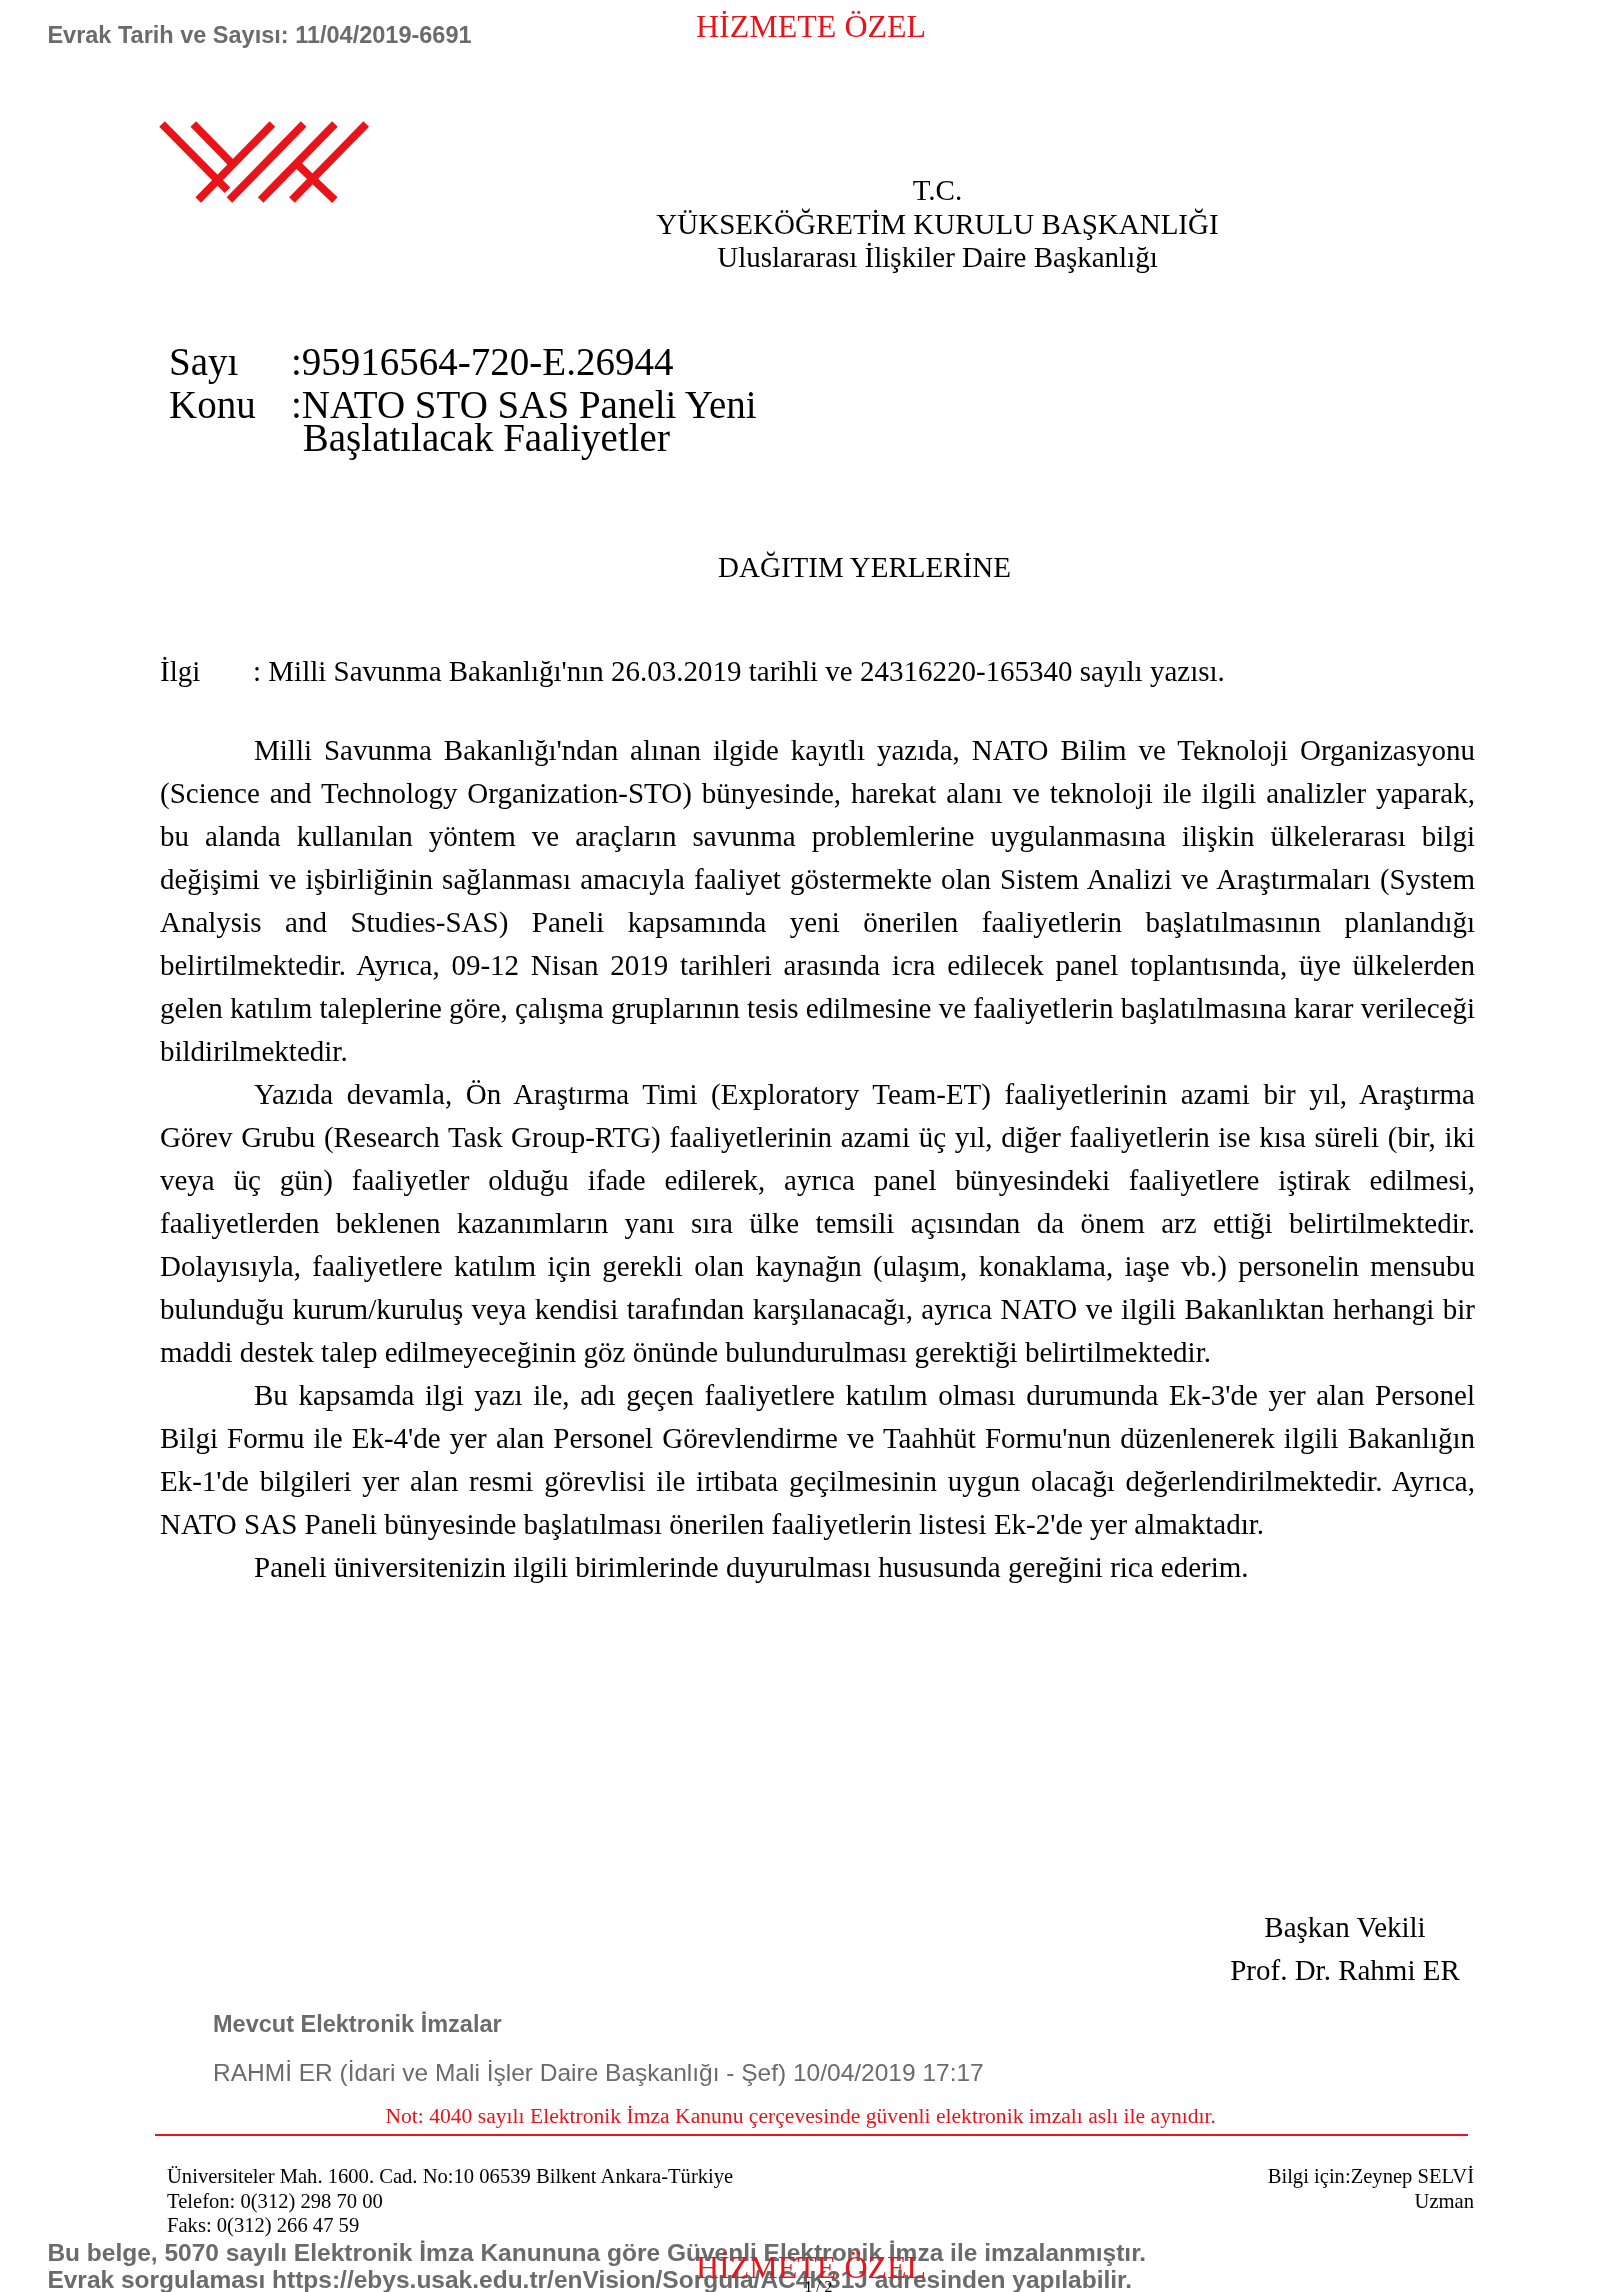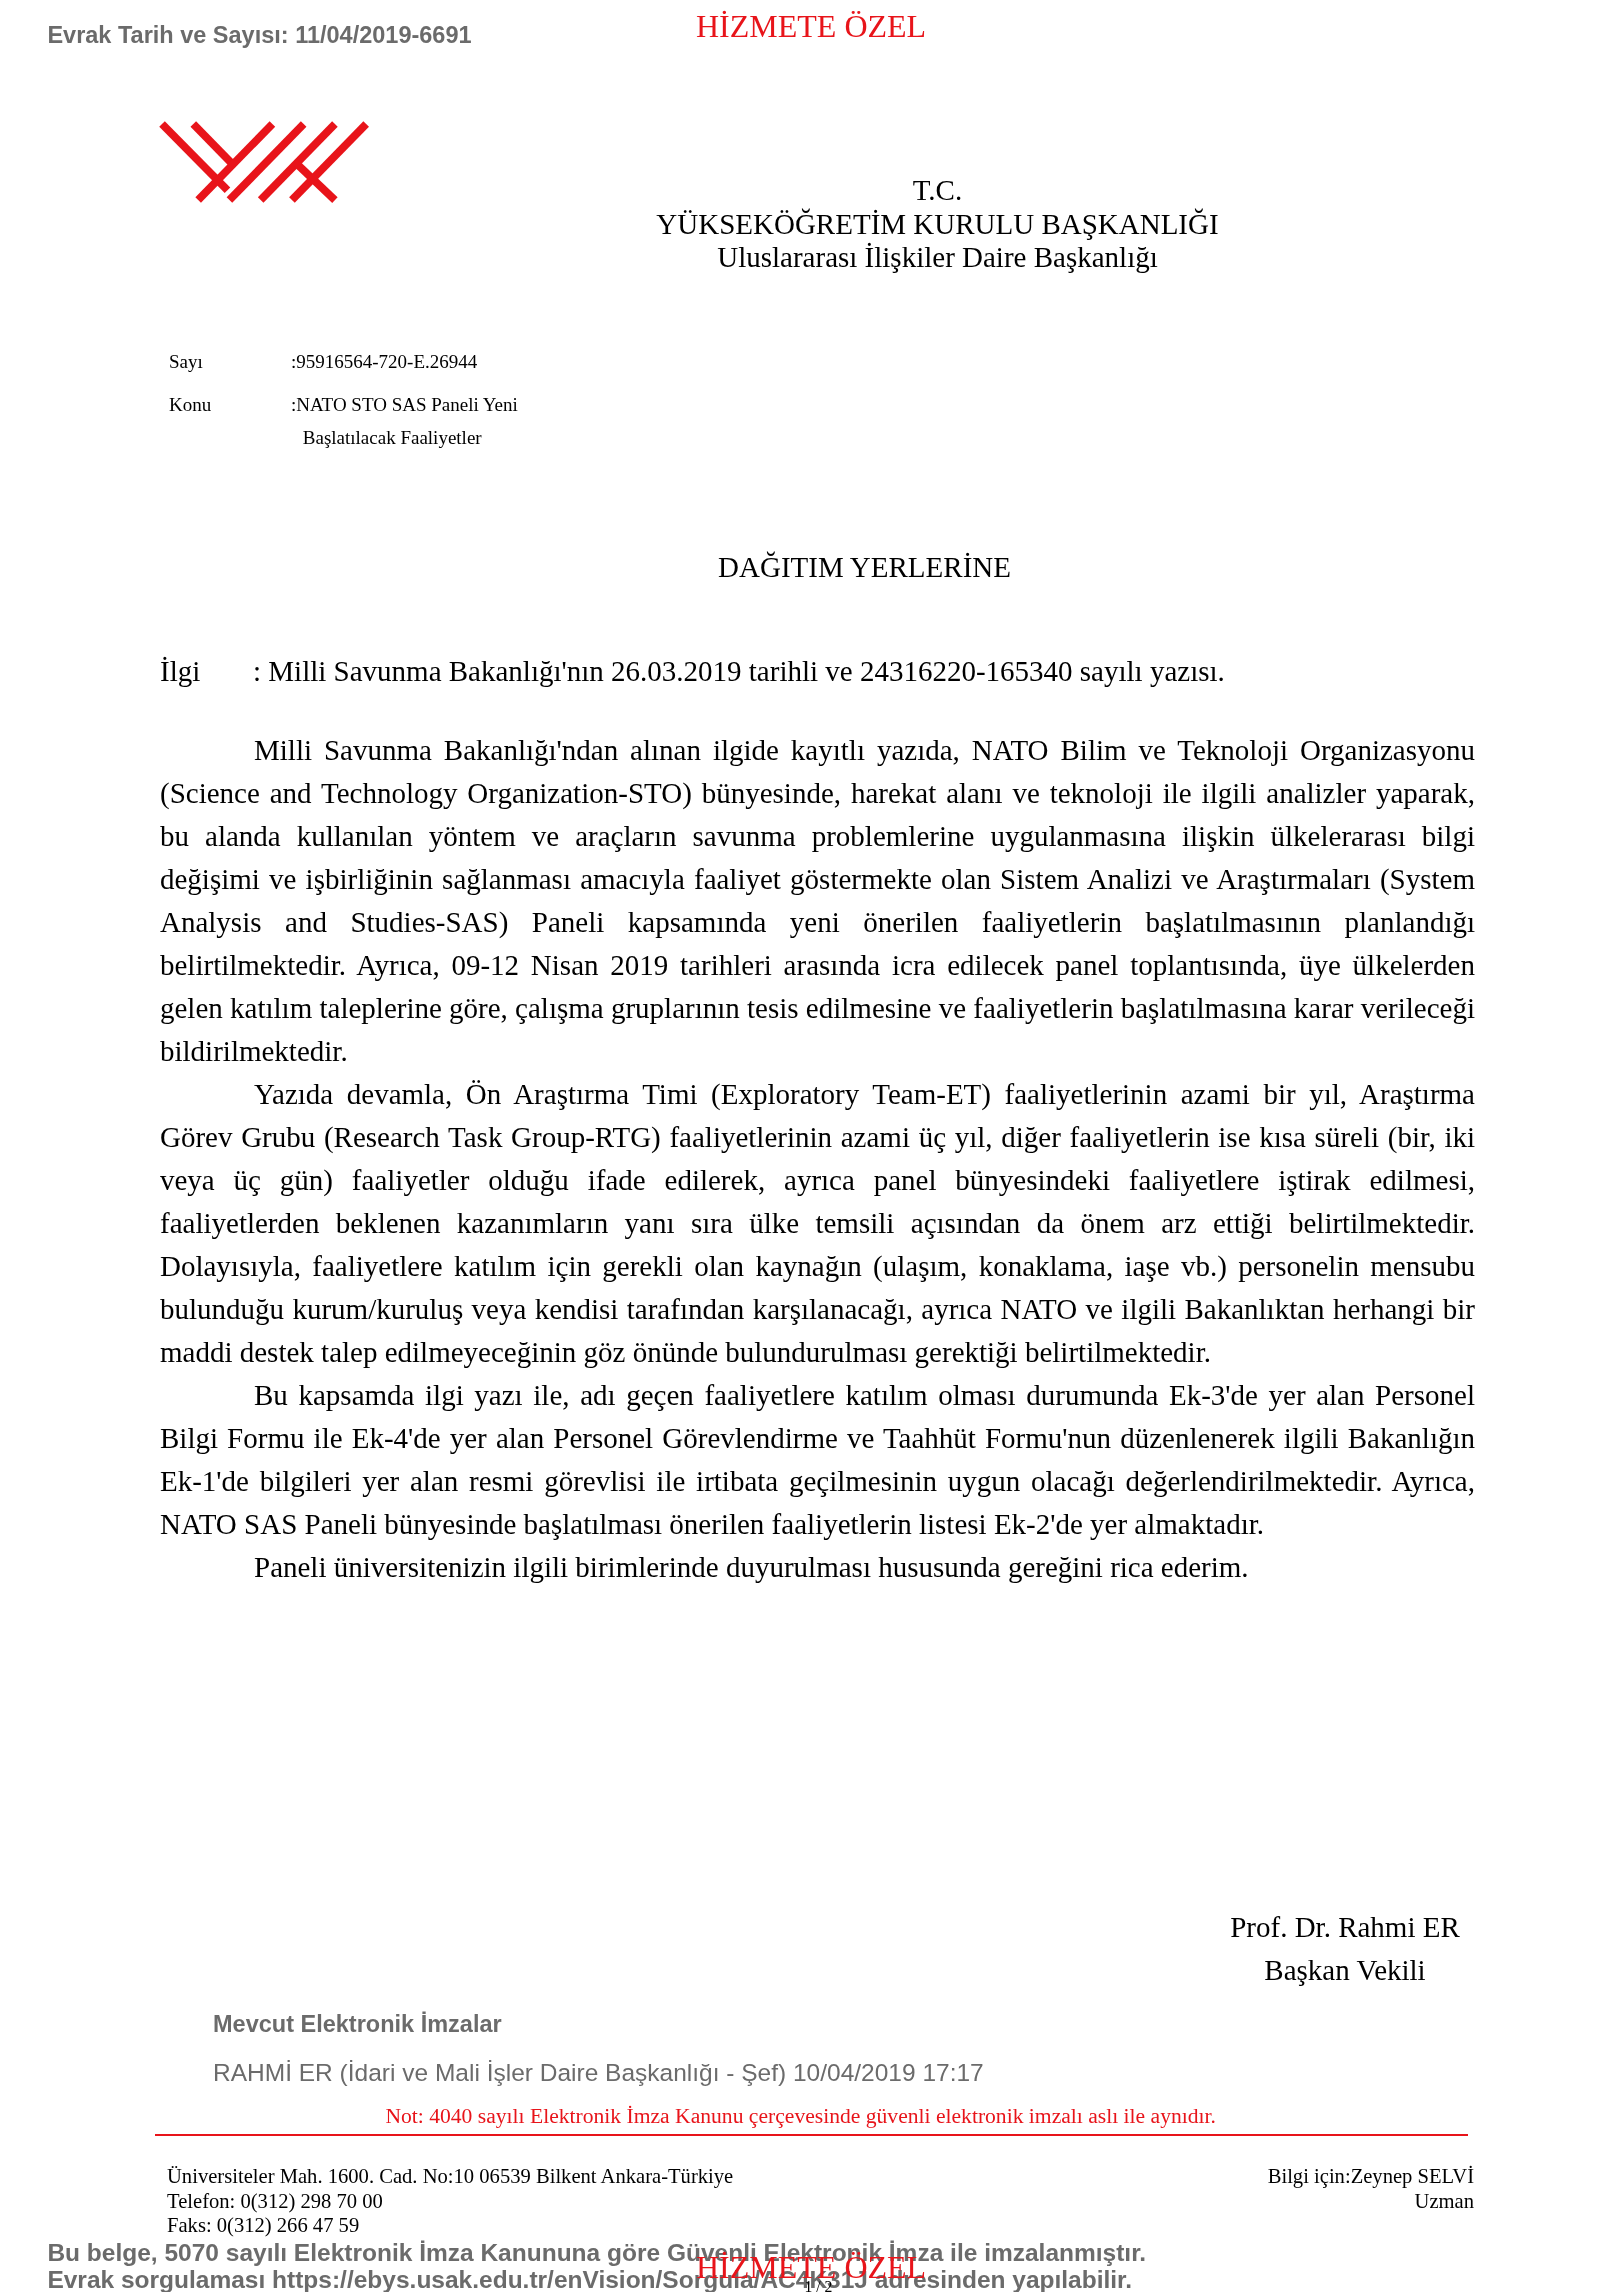--- a/index.html
+++ b/index.html
@@ -12,21 +12,21 @@
     .classification { font-size: 32px; color: #e8141a; }
     #class-top { left: 696px; top: 7.8px; }
 
     #logo { left: 157px; top: 120px; width: 223px; height: 84px; }
 
     .org-block { left: 0; width: 1621px; text-align: center; font-size: 29px; line-height: 33px; }
     #org-tc { top: 174px; left: 127px; }
     #org-name { top: 208px; left: 127px; }
     #org-dept { top: 241px; left: 127px; }
 
-    .meta-row { left: 169px; font-size: 19px; line-height: 33px; }
+    .meta-row { left: 169px; font-size: 39px; line-height: 33px; }
     .meta-label { display: inline-block; width: 122px; }
     .meta-value { display: inline-block; vertical-align: top; }
     #meta-sayi { top: 345px; }
     #meta-konu { top: 388px; }
 
     #dagitim { left: 0; width: 1621px; top: 551px; text-align: center; font-size: 29px; padding-left: 108px; box-sizing: border-box; }
 
     #ilgi-row { left: 160px; top: 655px; font-size: 29px; }
     #ilgi-label { display: inline-block; width: 93px; }
 
@@ -86,22 +86,22 @@
 </div>
 
 <div class="abs serif" id="body-text">
   <p>Milli Savunma Bakanlığı'ndan alınan ilgide kayıtlı yazıda, NATO Bilim ve Teknoloji Organizasyonu (Science and Technology Organization-STO) bünyesinde, harekat alanı ve teknoloji ile ilgili analizler yaparak, bu alanda kullanılan yöntem ve araçların savunma problemlerine uygulanmasına ilişkin ülkelerarası bilgi değişimi ve işbirliğinin sağlanması amacıyla faaliyet göstermekte olan Sistem Analizi ve Araştırmaları (System Analysis and Studies-SAS) Paneli kapsamında yeni önerilen faaliyetlerin başlatılmasının planlandığı belirtilmektedir. Ayrıca, 09-12 Nisan 2019 tarihleri arasında icra edilecek panel toplantısında, üye ülkelerden gelen katılım taleplerine göre, çalışma gruplarının tesis edilmesine ve faaliyetlerin başlatılmasına karar verileceği bildirilmektedir.</p>
   <p>Yazıda devamla, Ön Araştırma Timi (Exploratory Team-ET) faaliyetlerinin azami bir yıl, Araştırma Görev Grubu (Research Task Group-RTG) faaliyetlerinin azami üç yıl, diğer faaliyetlerin ise kısa süreli (bir, iki veya üç gün) faaliyetler olduğu ifade edilerek, ayrıca panel bünyesindeki faaliyetlere iştirak edilmesi, faaliyetlerden beklenen kazanımların yanı sıra ülke temsili açısından da önem arz ettiği belirtilmektedir. Dolayısıyla, faaliyetlere katılım için gerekli olan kaynağın (ulaşım, konaklama, iaşe vb.) personelin mensubu bulunduğu kurum/kuruluş veya kendisi tarafından karşılanacağı, ayrıca NATO ve ilgili Bakanlıktan herhangi bir maddi destek talep edilmeyeceğinin göz önünde bulundurulması gerektiği belirtilmektedir.</p>
   <p>Bu kapsamda ilgi yazı ile, adı geçen faaliyetlere katılım olması durumunda Ek-3'de yer alan Personel Bilgi Formu ile Ek-4'de yer alan Personel Görevlendirme ve Taahhüt Formu'nun düzenlenerek ilgili Bakanlığın Ek-1'de bilgileri yer alan resmi görevlisi ile irtibata geçilmesinin uygun olacağı değerlendirilmektedir. Ayrıca, NATO SAS Paneli bünyesinde başlatılması önerilen faaliyetlerin listesi Ek-2'de yer almaktadır.</p>
   <p>Paneli üniversitenizin ilgili birimlerinde duyurulması hususunda gereğini rica ederim.</p>
 </div>
 
 <div class="abs serif" id="signer">
+  <div class="name">Başkan Vekili</div>
   <div class="name">Prof. Dr. Rahmi ER</div>
-  <div class="name">Başkan Vekili</div>
 </div>
 
 <div class="abs sans" id="sig-title">Mevcut Elektronik İmzalar</div>
 <div class="abs sans" id="sig-entry">RAHMİ ER (İdari ve Mali İşler Daire Başkanlığı - Şef) 10/04/2019 17:17</div>
 <div class="abs serif" id="note-line">Not: 4040 sayılı Elektronik İmza Kanunu çerçevesinde güvenli elektronik imzalı aslı ile aynıdır.</div>
 <div class="abs" id="red-rule"></div>
 
 <div class="abs serif" id="address">
   <div>Üniversiteler Mah. 1600. Cad. No:10 06539 Bilkent Ankara-Türkiye</div>
   <div>Telefon: 0(312) 298 70 00</div>

